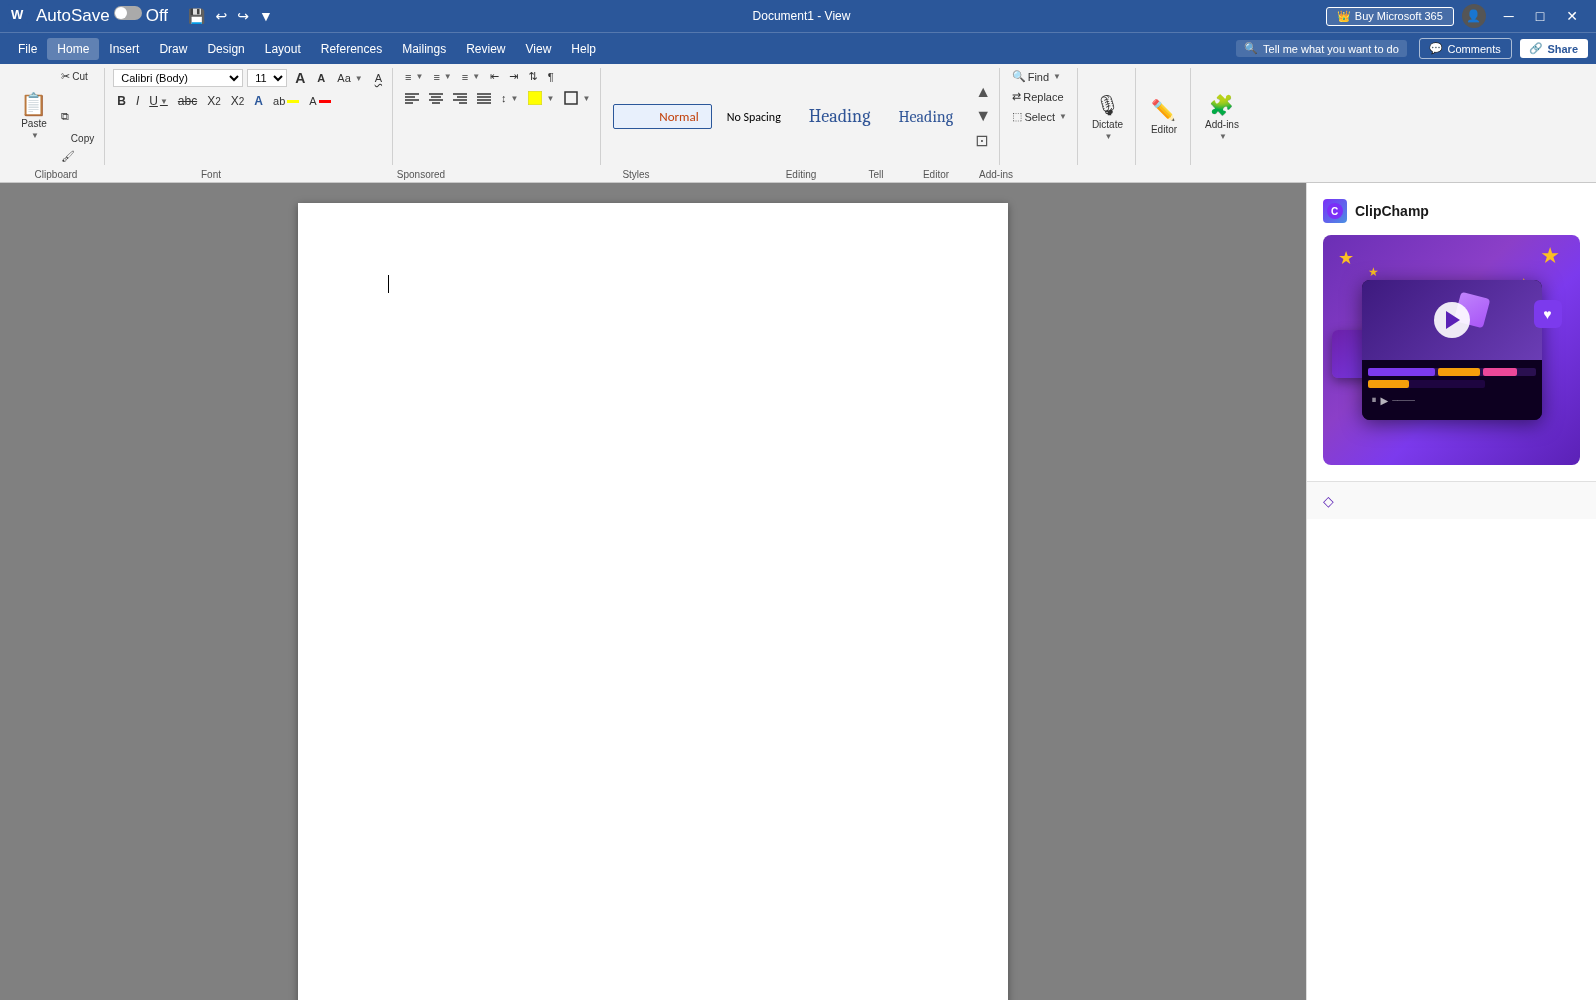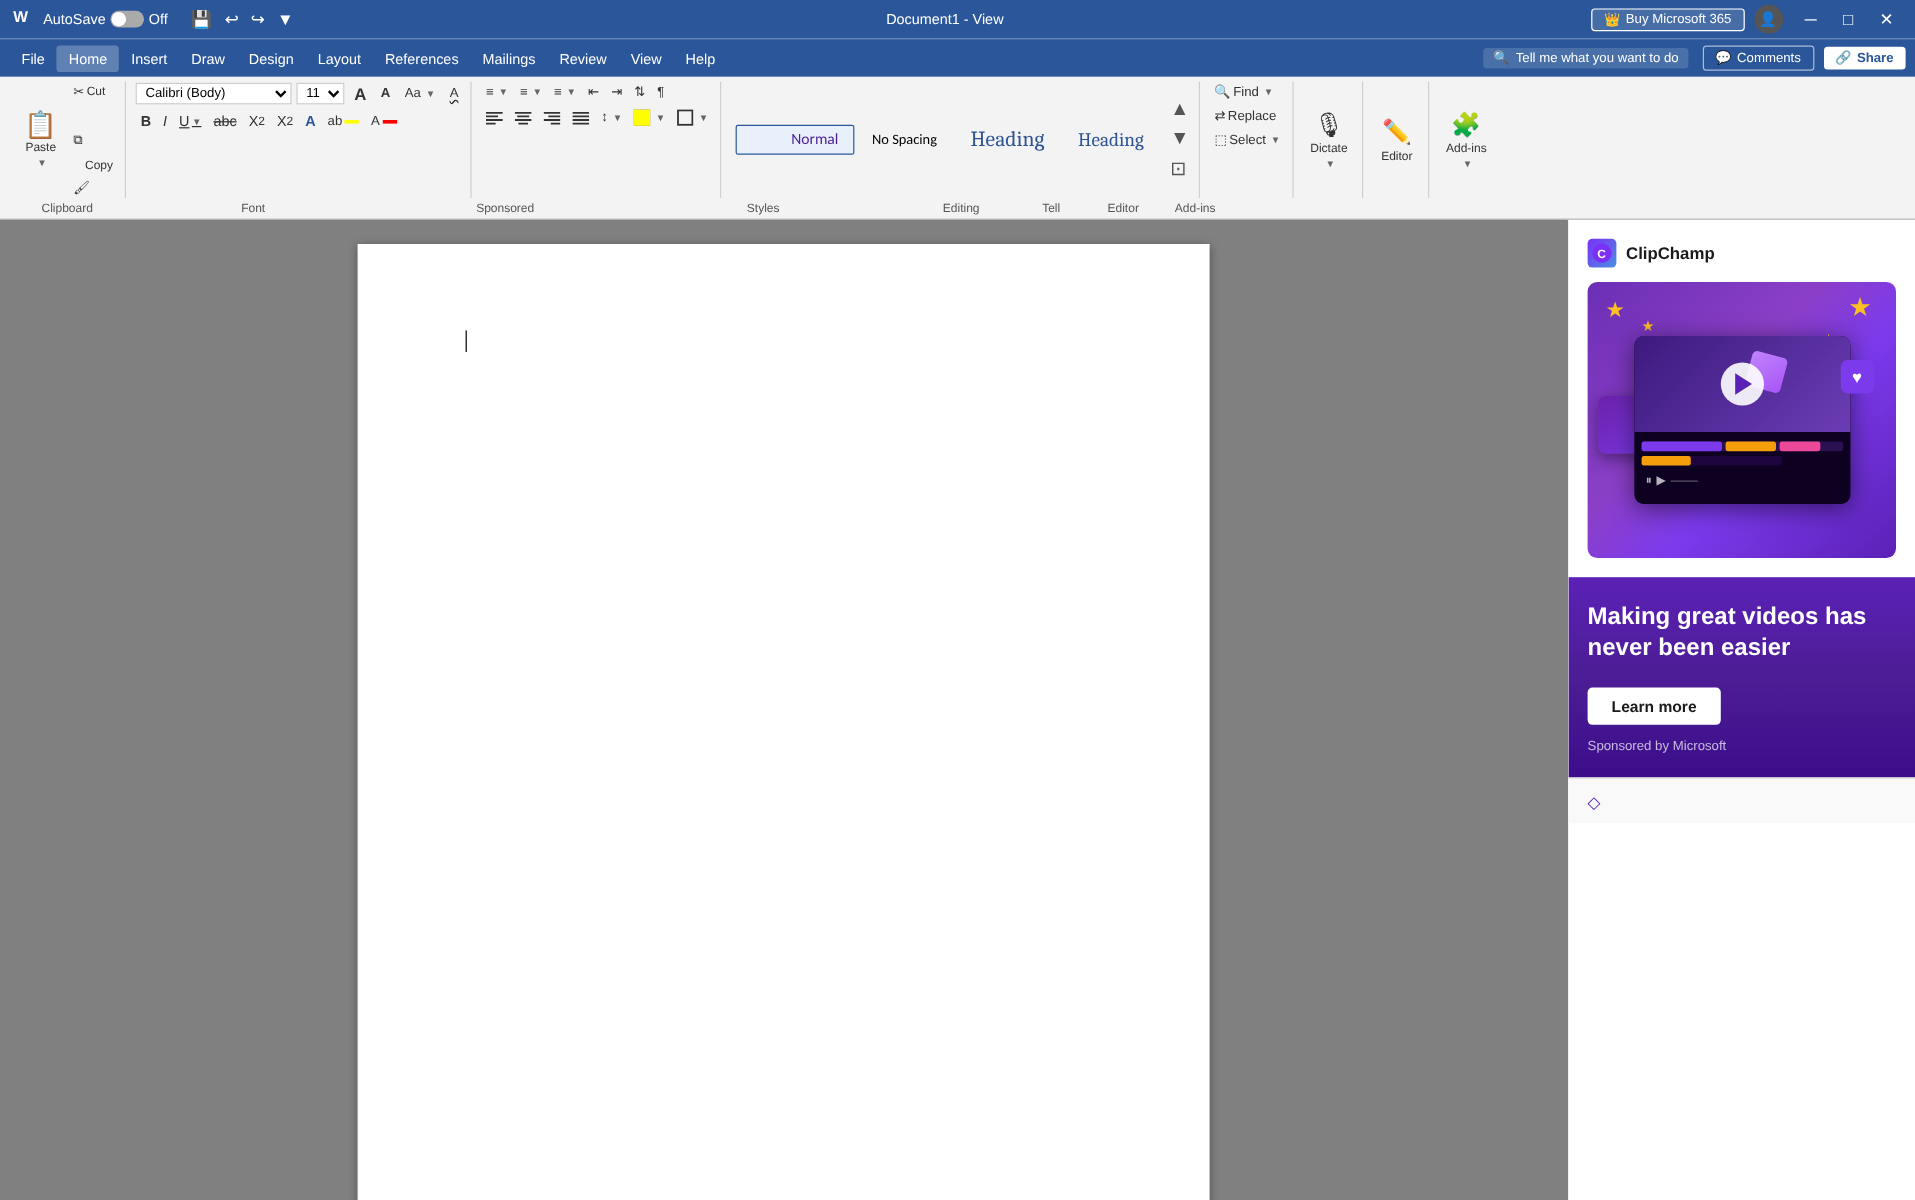--- a/index.html
+++ b/index.html
@@ -7,21 +7,21 @@
 
     
     #title-bar {
       display: flex; align-items: center; justify-content: space-between;
       background: #2b579a; height: 32px; padding: 0 8px; color: white;
     }
     #title-bar-left { display: flex; align-items: center; gap: 8px; }
     #title-bar-center { display: flex; align-items: center; gap: 6px; font-size: 12px; }
     #title-bar-right { display: flex; align-items: center; gap: 8px; }
     .word-logo { font-size: 20px; color: white; font-weight: bold; }
-    .autosave-toggle { display: flex; align-items: flex-end; gap: 4px; font-size: 12px; color: white; }
+    .autosave-toggle { display: flex; align-items: flex-start; gap: 4px; font-size: 17px; color: white; }
     .toggle-switch { width: 28px; height: 14px; background: #aaa; border-radius: 7px; position: relative; cursor: pointer; }
     .toggle-switch .knob { width: 12px; height: 12px; background: white; border-radius: 50%; position: absolute; top: 1px; left: 1px; }
     .buy-btn { background: #ffffff22; border: 1px solid white; color: white; border-radius: 3px; padding: 2px 10px; font-size: 11px; cursor: pointer; display: flex; align-items: center; gap: 4px; }
     .win-controls { display: flex; gap: 2px; }
     .win-ctrl { background: none; border: none; color: white; cursor: pointer; font-size: 14px; padding: 2px 10px; }
 
     
     #menu-bar {
       display: flex; align-items: center; background: #2b579a; height: 32px; padding: 0 8px; border-top: 1px solid rgba(255,255,255,0.2);
     }
@@ -43,21 +43,21 @@
     .r-btn { background: none; border: none; cursor: pointer; padding: 2px 4px; border-radius: 2px; font-size: 11px; display: flex; align-items: center; gap: 2px; color: #333; }
     .r-btn.large { flex-direction: column; font-size: 10px; padding: 3px 6px; min-width: 40px; align-items: center; }
     .r-btn.large .r-icon { font-size: 22px; }
     select.font-select { font-size: 11px; border: 1px solid #ccc; padding: 1px 3px; width: 130px; background: white; }
     select.size-select { font-size: 11px; border: 1px solid #ccc; padding: 1px 3px; width: 40px; background: white; }
     .r-icon { line-height: 1; }
 
     
     .styles-gallery { display: flex; align-items: center; gap: 2px; padding: 0 4px; }
     .style-item { padding: 4px 12px; border: 1px solid transparent; cursor: pointer; font-size: 13px; border-radius: 2px; white-space: nowrap; }
-    .style-item.active { border-color: #2b579a; background: #e8f0fc; color: #4c1d95; padding-left: 45px; }
+    .style-item.active { border-color: #2b579a; background: #e8f0fc; color: #c2410c; padding-left: 45px; }
     .style-normal { font-family: Calibri, sans-serif; }
     .style-nospace { font-family: Calibri, sans-serif; font-size: 12px; }
     .style-h1 { font-family: 'Cambria', serif; font-size: 18px; color: #2f5496; font-weight: normal; }
     .style-h2 { font-family: 'Cambria', serif; font-size: 16px; color: #2f5496; font-weight: normal; }
     .style-gallery-btn { font-size: 16px; cursor: pointer; padding: 2px; color: #555; }
 
     
     .ribbon-labels { display: flex; font-size: 10px; color: #555; padding: 0 8px 2px; gap: 0; }
 
     
@@ -449,25 +449,20 @@
                 <span class="tc-btn" style="color:rgba(255,255,255,0.5);font-size:8px;">────</span>
               </div>
             </div>
           </div>
 
           <div class="floating-heart">♥</div>
         </div>
       </div>
     </div>
 
-    <div class="ad-bottom">
-      <p class="ad-heading">Making great videos has never been easier</p>
-      <button class="learn-more-btn">Learn more</button>
-      <p class="sponsored">Sponsored by Microsoft</p>
-    </div>
 
     <div class="remove-ads-banner">
       <span class="diamond-icon">◇</span>
     </div>
   </div>
 </div>
 
 <div id="status-bar">
   
   

